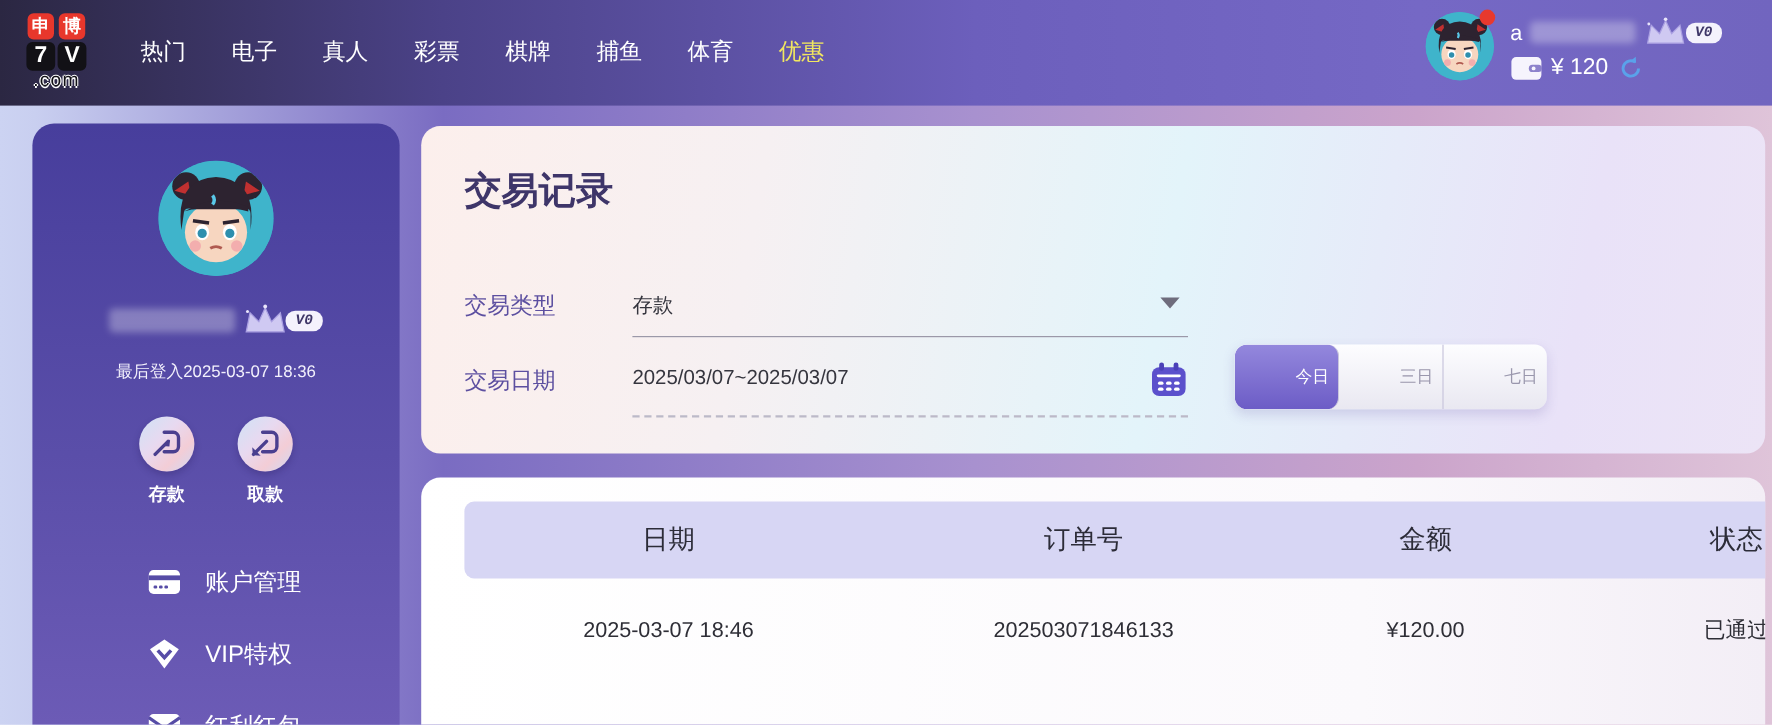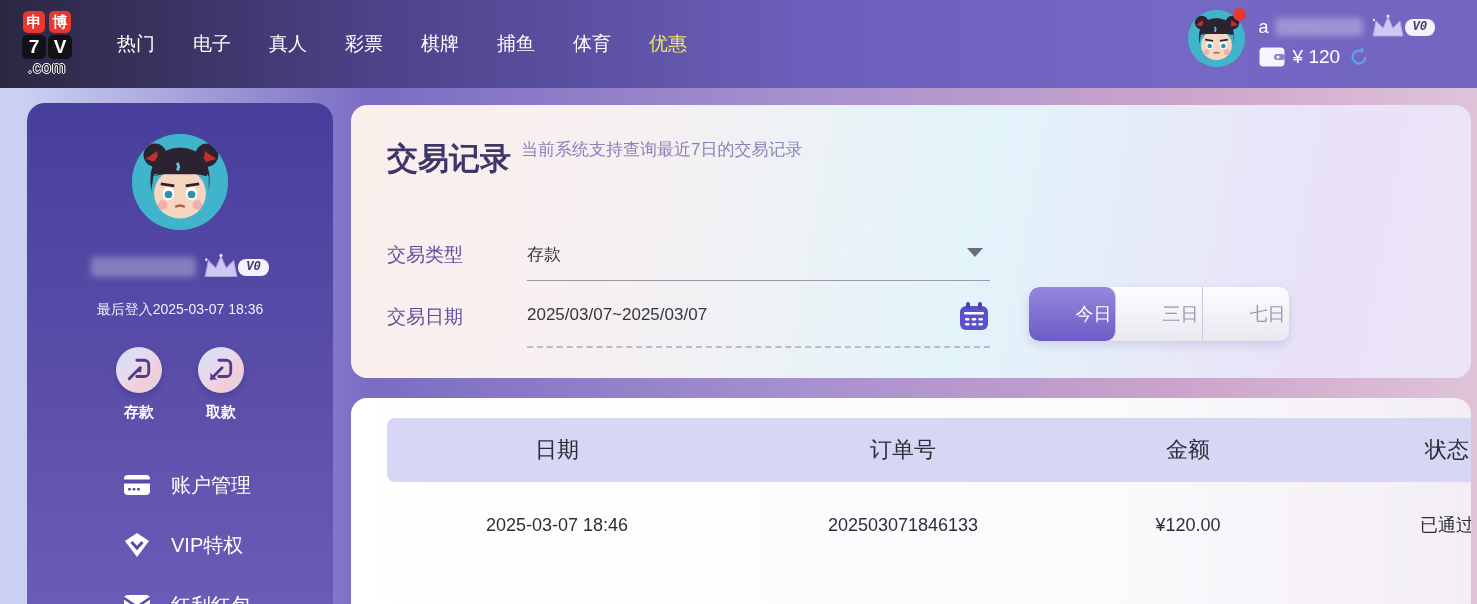--- a/index.html
+++ b/index.html
@@ -70,21 +70,21 @@
   .caret { position:absolute; left:616px; top:143px; width:0; height:0;
     border-left:8px solid transparent; border-right:8px solid transparent; border-top:9px solid #6e6c7c; cursor:pointer; }
   .line-solid { position:absolute; left:176px; top:175px; width:463px; border-top:1px solid #9b98a8; }
   .date-label { top:199px;text-align:center; }
   .date-value { top:200px; width:400px; cursor:pointer; }
   .calendar-btn { position:absolute; left:606px; top:194px; cursor:pointer; }
   .line-dashed { position:absolute; left:176px; top:241px; width:463px; border-top:2px dashed #bcb9c8; }
   .range-group { position:absolute; left:678px; top:182px; width:260px; height:54px; display:flex;
     border-radius:10px; overflow:hidden; box-shadow:0 4px 10px rgba(90,70,160,.18);
     background:linear-gradient(180deg,#fdfdff,#e9e8f1); }
-  .range-btn { flex:1; display:flex; align-items:center; justify-content:center; font-size:18px; color:#9a97ad; cursor:pointer; border-right:1px solid #c9c6dd;padding-left:43px; }
+  .range-btn { flex:1; display:flex; align-items:center; justify-content:center; font-size:14px; color:#9a97ad; cursor:pointer; border-right:1px solid #c9c6dd;padding-left:43px; }
   .range-btn:last-child { border-right:none; }
   .range-btn.active { background:linear-gradient(180deg,#9488dd,#6c5cc6); color:#fff; border-radius:10px; }
   
   .table-panel {
     position:absolute; left:351px; top:398px; width:1120px; height:206px;
     background:linear-gradient(90deg,#ffffff 0%,#fbf9fc 70%,#f3eef6 100%);
     border-radius:16px 16px 0 0; overflow:hidden;
   }
   .tbl { position:absolute; left:36px; top:20px; width:1210px; }
   .tbl-header { display:grid; grid-template-columns:340px 352px 218px 300px; height:64px;
@@ -258,21 +258,20 @@
         <path d="M1,4 L14,13 L27,4" stroke="#564ca6" stroke-width="2.6" fill="none"></path>
       </svg>
       <span>红利红包</span>
     </div>
   </div>
 </aside>
 
 <section class="filter-panel">
   <div class="panel-title-row">
     <span class="panel-title">交易记录</span>
-    <span class="panel-subtitle">当前系统支持查询最近7日的交易记录</span>
   </div>
 
   <div class="form-label type-label">交易类型</div>
   <div class="form-value type-value">存款</div>
   <div class="caret"></div>
   <div class="line-solid"></div>
 
   <div class="form-label date-label">交易日期</div>
   <div class="form-value date-value">2025/03/07~2025/03/07</div>
   <div class="calendar-btn">

